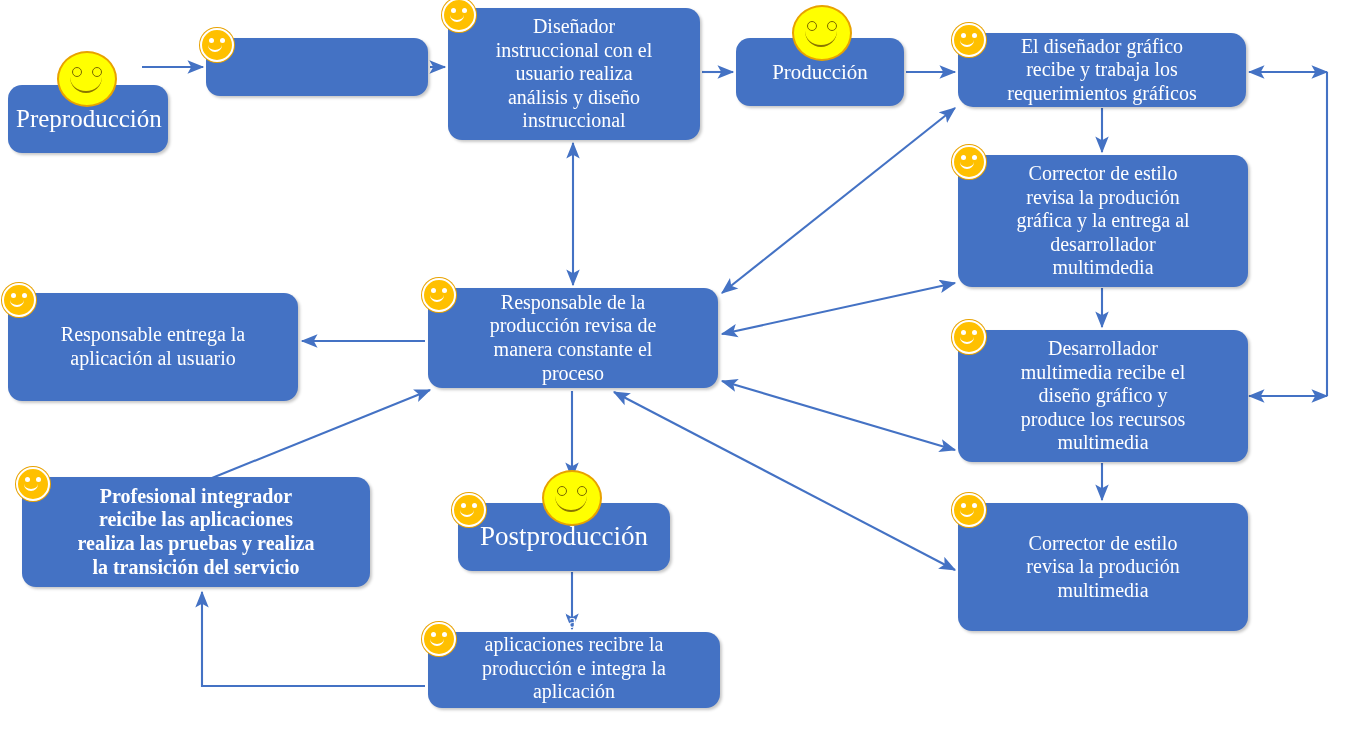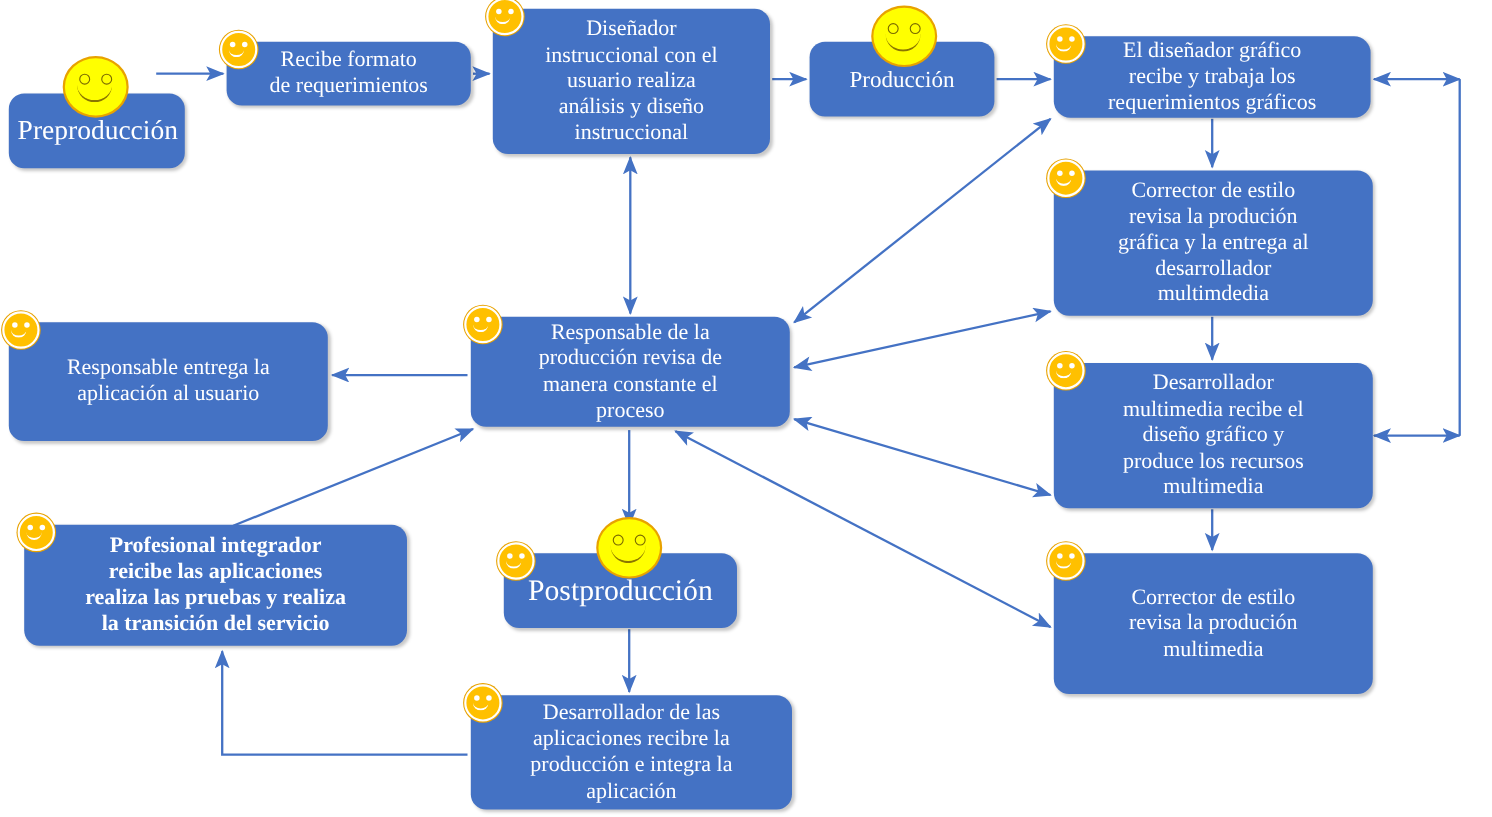--- a/index.html
+++ b/index.html
@@ -67,21 +67,21 @@
   #n-disenador{    left:448px;top:8px;   width:252px;height:132px;align-items:center;}
   #n-produccion{   left:736px;top:38px;  width:168px;height:68px;  font-size:21px;}
   #n-graficos{     left:958px;top:33px;  width:288px;height:74px;border-radius:15px;}
   #n-corr-graf{    left:958px;top:155px; width:290px;height:132px;}
   #n-hub{          left:428px;top:288px; width:290px;height:100px;}
   #n-entrega{      left:8px;  top:293px; width:290px;height:108px;}
   #n-desarr-mm{    left:958px;top:330px; width:290px;height:132px;}
   #n-corr-mm{      left:958px;top:503px; width:290px;height:128px;}
   #n-integrador{   left:22px; top:477px; width:348px;height:110px;font-weight:bold;}
   #n-postprod{     left:458px;top:503px; width:212px;height:68px;  font-size:27px;}
-  #n-desarr-app{   left:428px;top:632px; width:292px;height:104px;}
+  #n-desarr-app{   left:428px;top:632px; width:292px;height:76px;align-items:flex-end;}
 </style>
 </head>
 <body>
 
 <div id="stage">
 
   <svg id="edges" viewBox="0 0 1356 743">
     <defs>
       <marker id="ah" markerWidth="9" markerHeight="9" refX="7.4" refY="3.2" orient="auto">
         <path d="M0,0 L8,3.2 L0,6.4 L1.8,3.2 z" fill="#4472C4"></path>
@@ -140,22 +140,20 @@
     </div>
     <span class="lbl">Preproducción</span>
   </div>
 
   <div class="node" id="n-recibe">
     <div class="badge">
       <span class="eye l"></span>
         <span class="eye r"></span>
         <span class="mouth"></span>
     </div>
-    <span class="lbl">Recibe formato
-de requerimientos</span>
   </div>
 
   <div class="node" id="n-disenador">
     <div class="badge">
       <span class="eye l"></span>
         <span class="eye r"></span>
         <span class="mouth"></span>
     </div>
     <span class="lbl">Diseñador
 instruccional con el

